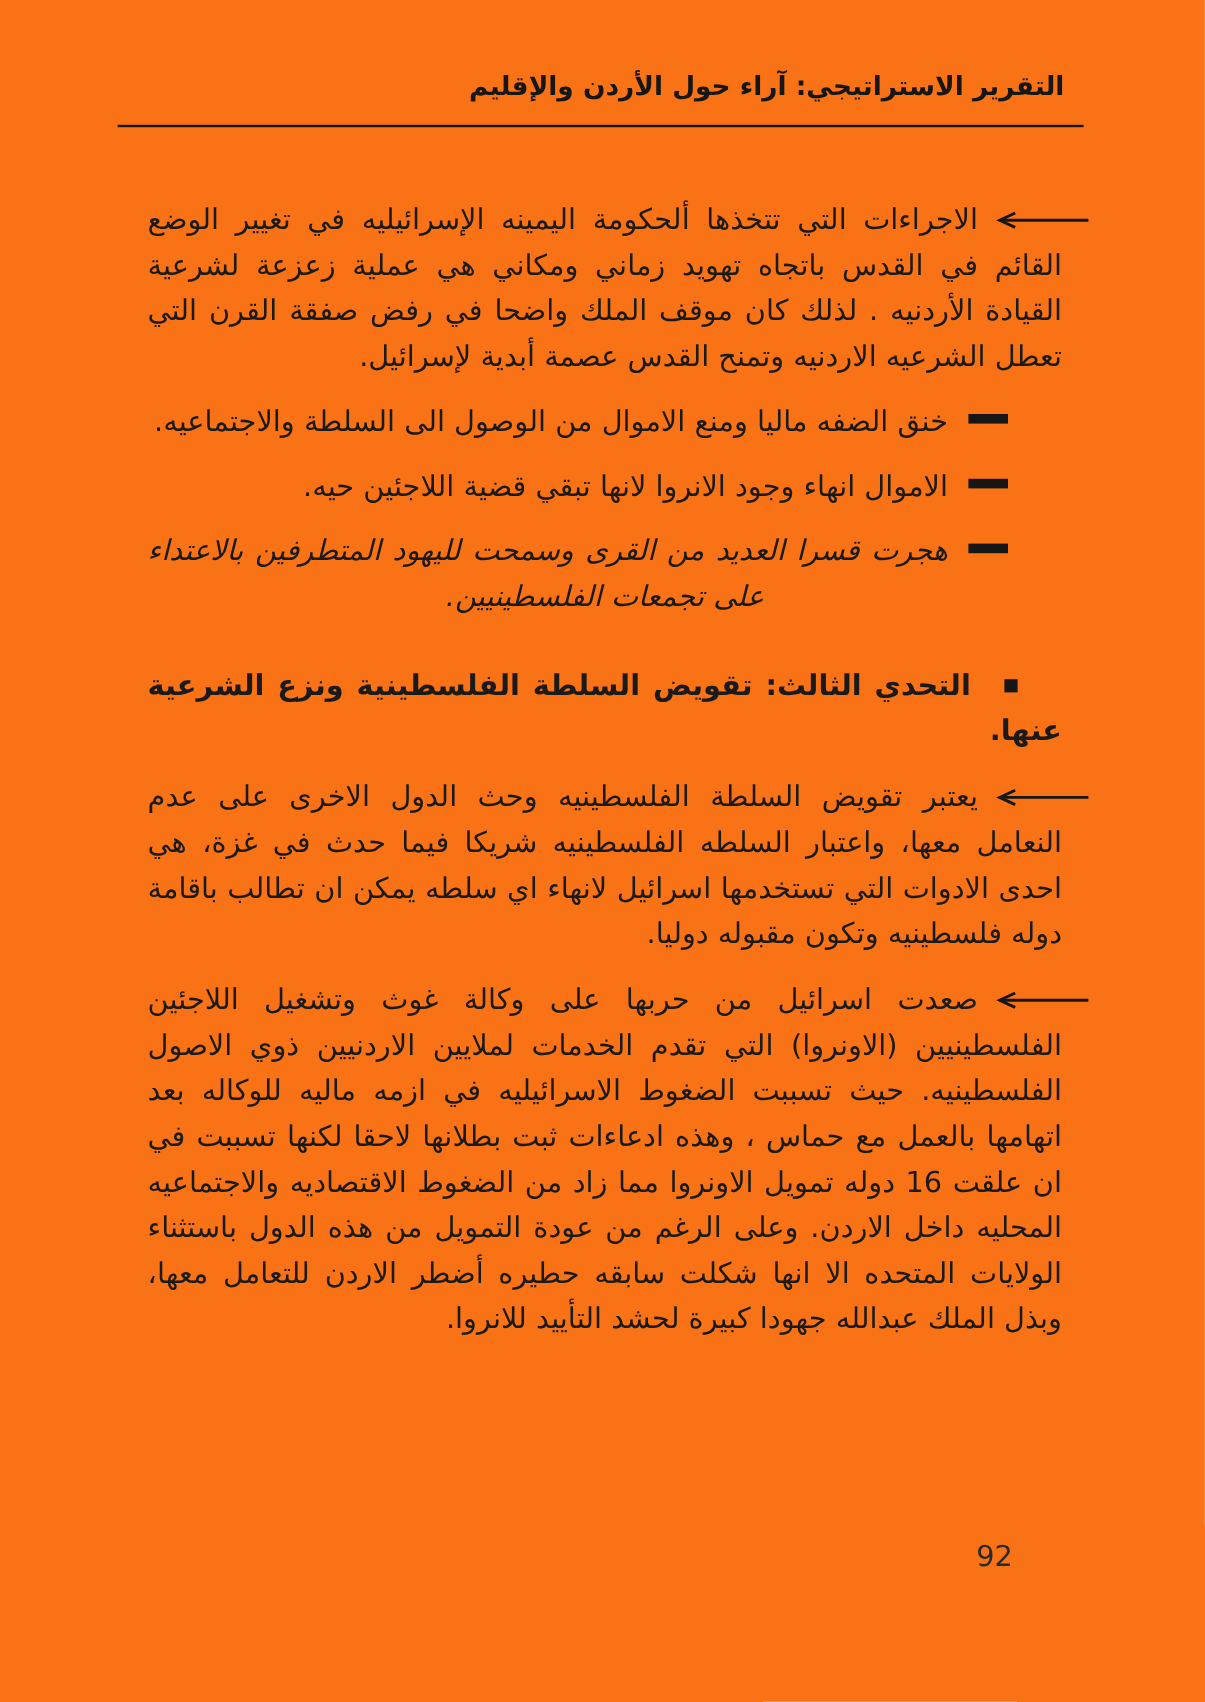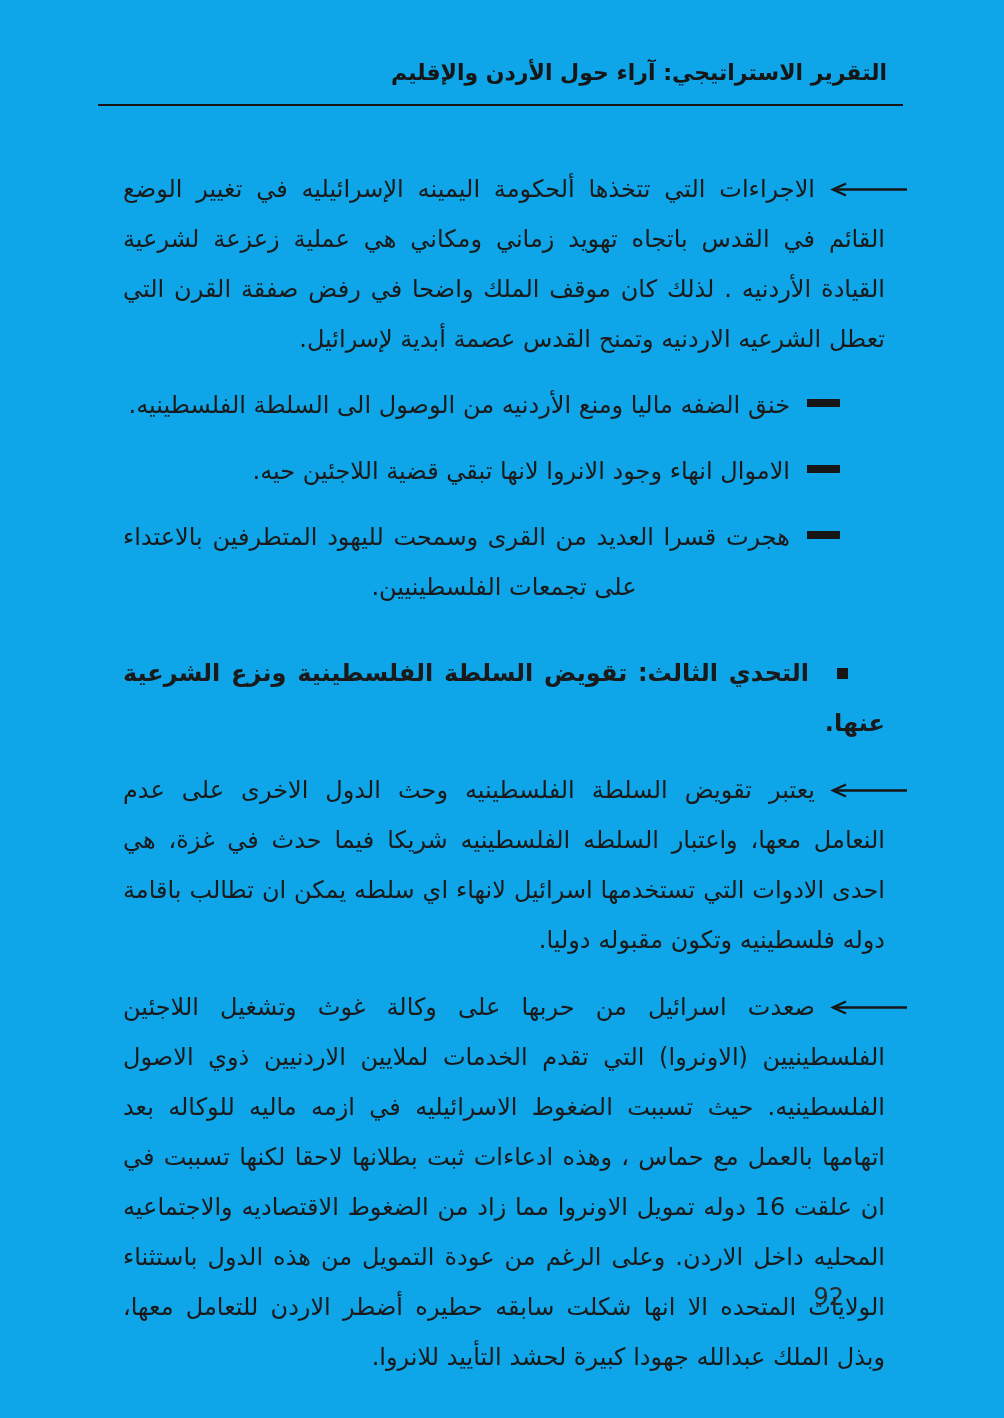--- a/index.html
+++ b/index.html
@@ -5,21 +5,21 @@
   html, body { margin: 0; padding: 0; }
   body {
     font-family: "DejaVu Sans", sans-serif;
     background: #ffffff;
     color: #1a1a1a;
   }
   .page {
     position: relative;
     width: 1004px;
     height: 1418px;
-    background: #0ea5e9;
+    background: #f97316;
     overflow: hidden;
     direction: rtl;
   }
   .header-title {
     position: absolute;
     top: 60px;
     right: 117px;
     font-size: 22px;
     font-weight: bold;
     color: #161616;
@@ -35,26 +35,26 @@
   }
   .content {
     position: absolute;
     top: 163px;
     right: 119px;
     width: 762px;
     direction: rtl;
   }
   .para {
     font-size: 24px;
-    line-height: 50px;
+    line-height: 38px;
     text-align: justify;
     margin: 0 0 16px 0;
     color: #1a1a1a;
   }
-  .para.last-center { text-align-last: center; }
+  .para.last-center { text-align-last: center; font-style: italic; }
   .para.heading { font-weight: bold; margin-top: 36px; }
   .marker { display: inline-block; }
   .marker-arrow {
     width: 78px;
     margin-right: -23px;
     margin-left: 15px;
     vertical-align: 1px;
   }
   .marker-arrow svg { display: inline-block; vertical-align: middle; }
   .marker-dash {
@@ -87,21 +87,21 @@
 
 <div class="page">
   <div class="header-title">التقرير الاستراتيجي: آراء حول الأردن والإقليم</div>
   <div class="header-rule"></div>
 
   <main class="content" dir="rtl">
       <div class="para arrow"><span class="marker marker-arrow"><svg width="78" height="15" viewBox="0 0 78 15">
             <path d="M77 7.5 H6" stroke="#161616" stroke-width="2.4" fill="none"></path>
             <path d="M16 1.5 L3 7.5 L16 13.5" stroke="#161616" stroke-width="2.4" fill="none"></path>
           </svg></span><span>الاجراءات التي تتخذها ألحكومة اليمينه الإسرائيليه في تغيير الوضع القائم في القدس باتجاه تهويد زماني ومكاني هي عملية زعزعة لشرعية القيادة الأردنيه . لذلك كان موقف الملك واضحا في رفض صفقة القرن التي تعطل الشرعيه الاردنيه وتمنح القدس عصمة أبدية لإسرائيل.</span></div>
-      <div class="para dash"><span class="marker marker-dash"></span><span>خنق الضفه ماليا ومنع الأردنيه من الوصول الى السلطة الفلسطينيه.</span></div>
+      <div class="para dash"><span class="marker marker-dash"></span><span>خنق الضفه ماليا ومنع الاموال من الوصول الى السلطة والاجتماعيه.</span></div>
       <div class="para dash"><span class="marker marker-dash"></span><span>الاموال انهاء وجود الانروا لانها تبقي قضية اللاجئين حيه.</span></div>
       <div class="para dash last-center"><span class="marker marker-dash"></span><span>هجرت قسرا العديد من القرى وسمحت لليهود المتطرفين بالاعتداء على تجمعات الفلسطينيين.</span></div>
       <div class="para heading"><span class="marker marker-square"></span><span>التحدي الثالث: تقويض السلطة الفلسطينية ونزع الشرعية عنها.</span></div>
       <div class="para arrow"><span class="marker marker-arrow"><svg width="78" height="15" viewBox="0 0 78 15">
             <path d="M77 7.5 H6" stroke="#161616" stroke-width="2.4" fill="none"></path>
             <path d="M16 1.5 L3 7.5 L16 13.5" stroke="#161616" stroke-width="2.4" fill="none"></path>
           </svg></span><span>يعتبر تقويض السلطة الفلسطينيه وحث الدول الاخرى على عدم النعامل معها، واعتبار السلطه الفلسطينيه شريكا فيما حدث في غزة، هي احدى الادوات التي تستخدمها اسرائيل لانهاء اي سلطه يمكن ان تطالب باقامة دوله فلسطينيه وتكون مقبوله دوليا.</span></div>
       <div class="para arrow"><span class="marker marker-arrow"><svg width="78" height="15" viewBox="0 0 78 15">
             <path d="M77 7.5 H6" stroke="#161616" stroke-width="2.4" fill="none"></path>
             <path d="M16 1.5 L3 7.5 L16 13.5" stroke="#161616" stroke-width="2.4" fill="none"></path>

